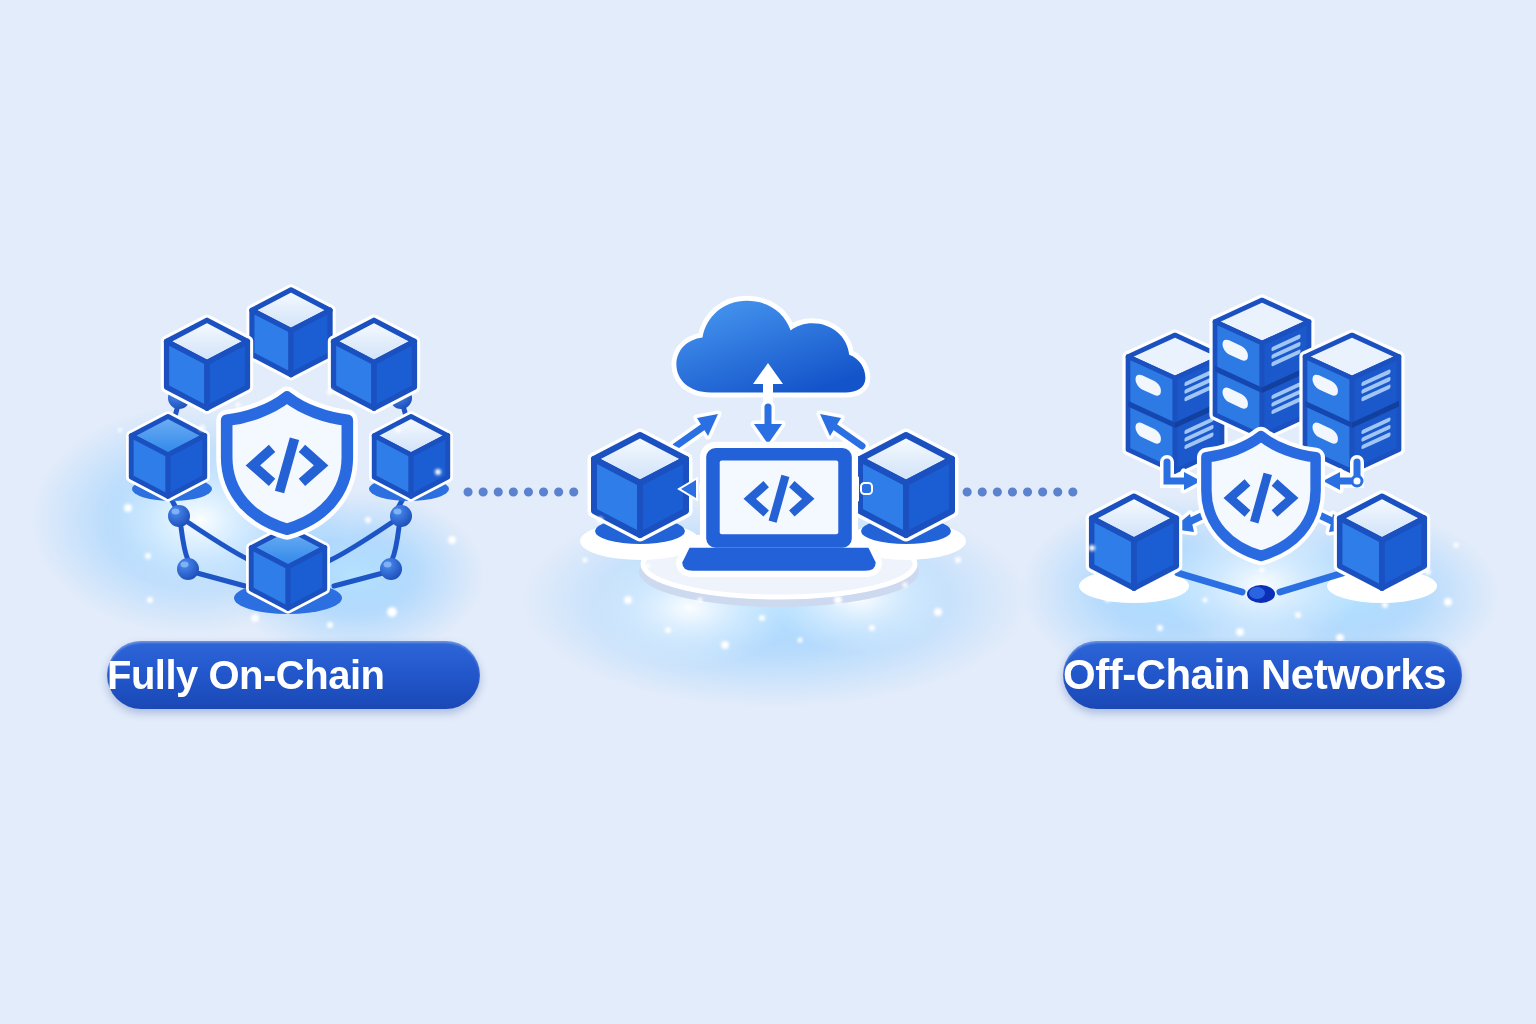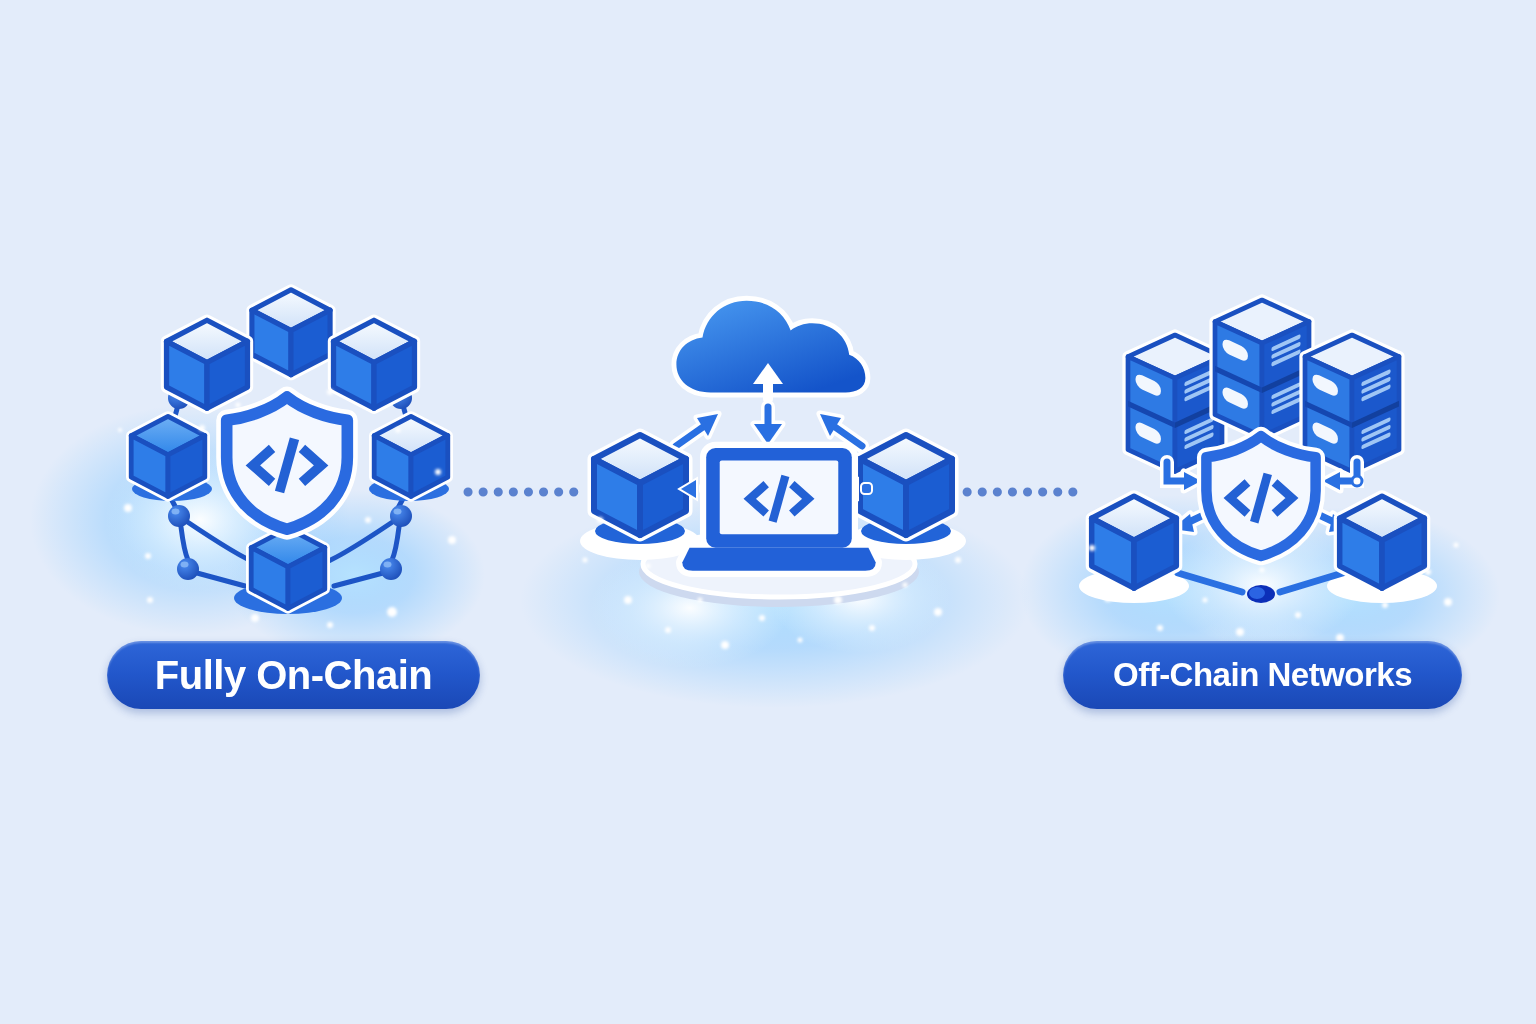--- a/index.html
+++ b/index.html
@@ -1,26 +1,26 @@
 <!DOCTYPE html>
 <html><head>
 <meta charset="utf-8">
 <style>
   html,body{margin:0;padding:0;background:#e3ecfa;}
   .stage{position:relative;width:1536px;height:1024px;background:#e3ecfa;overflow:hidden;
          font-family:"Liberation Sans",sans-serif;}
   .stage svg{position:absolute;left:0;top:0;}
   .pill{position:absolute;top:641px;height:68px;border-radius:34px;
-        display:flex;align-items:center;justify-content:center;white-space:nowrap;
+        display:flex;align-items:center;white-space:nowrap;
         background:linear-gradient(180deg,#2e66d8 0%,#2257cb 48%,#1a48b6 100%);
         box-shadow:0 4px 8px rgba(22,62,150,.28), inset 0 2px 2px rgba(255,255,255,.28);
         color:#ffffff;font-weight:700;font-size:40px;letter-spacing:-.5px;}
   .pill-1{left:107px;width:373px;}
   .pill-2{left:595px;width:346px;}
-  .pill-3{left:1063px;width:399px;font-size:33px;}
+  .pill-3{left:1063px;width:399px;font-size:42px;}
   
   .ln{stroke:#1d55c6;stroke-width:5;fill:none;stroke-linecap:round;}
   .ln4{stroke:#1d55c6;stroke-width:4;fill:none;stroke-linecap:round;}
   .arr{stroke:#2a70e2;stroke-width:7;fill:none;stroke-linecap:round;}
   .arrf{fill:#2a70e2;}
   .haloL{stroke:#ffffff;stroke-width:14;fill:none;stroke-linecap:round;}
   .haloF{fill:#ffffff;stroke:#ffffff;stroke-width:7;stroke-linejoin:round;}
   .sp{fill:#ffffff;}
 </style>
 </head>

